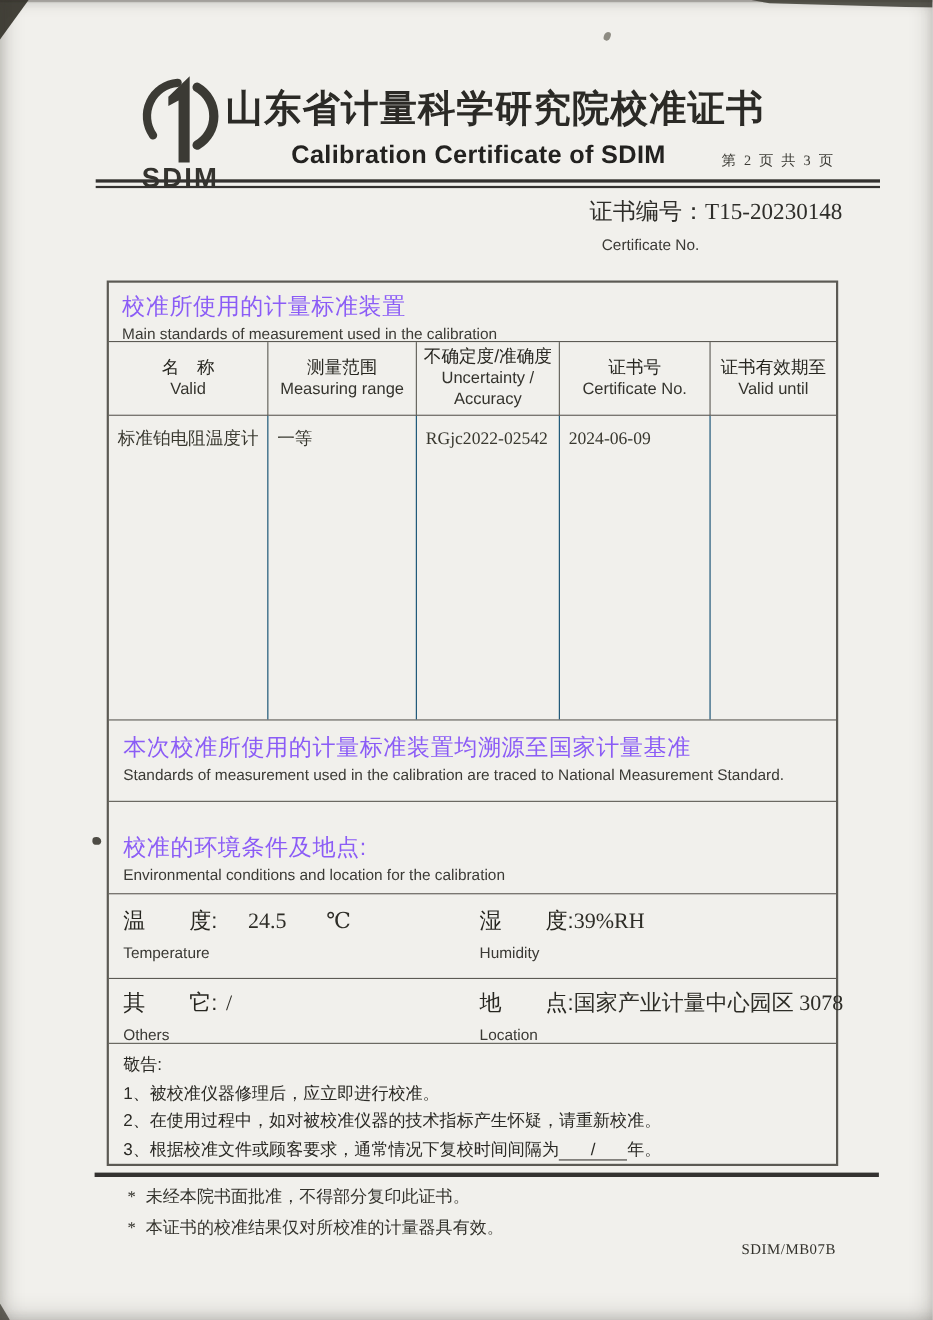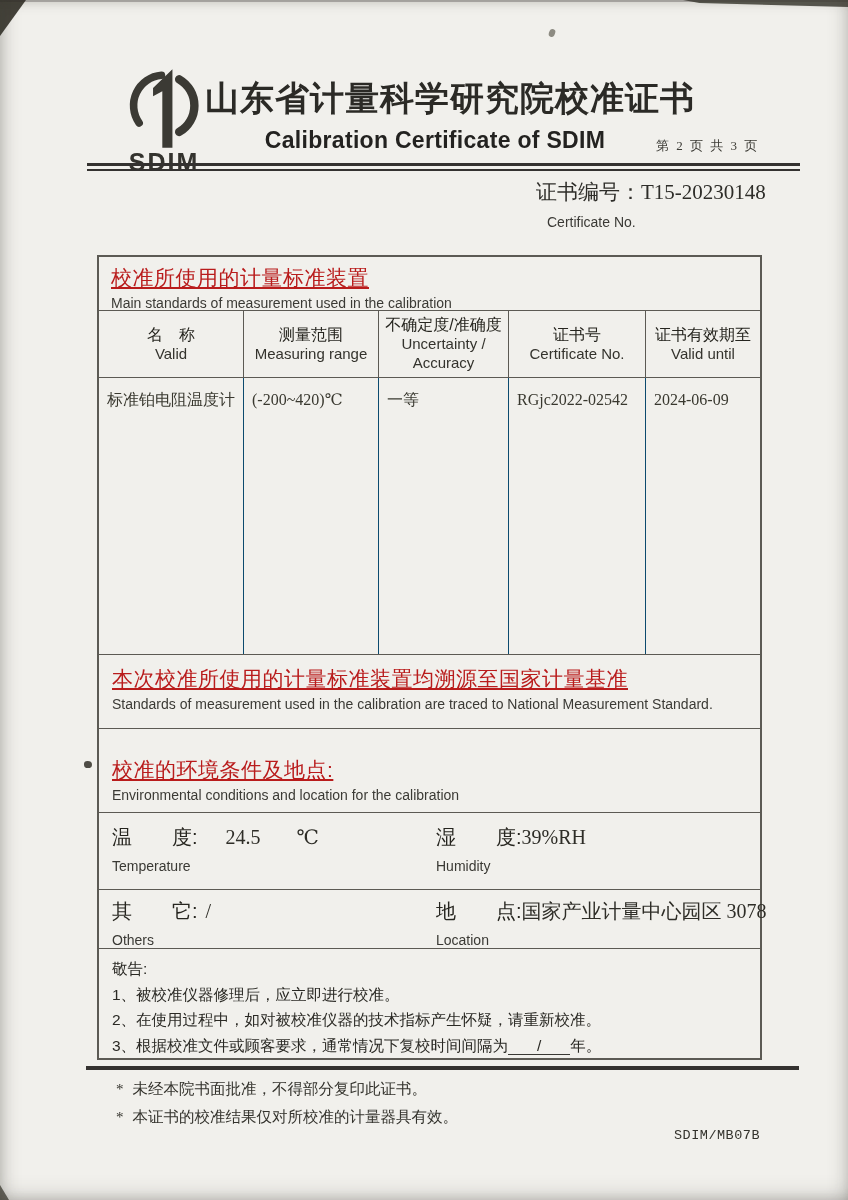--- a/index.html
+++ b/index.html
@@ -54,21 +54,21 @@
     font-family:"Liberation Serif","DejaVu Serif",serif;
     font-size:21px; color:#2e2d29; white-space:nowrap; }
   .cert-sub { position:absolute; left:547px; top:214px; font-size:14px; color:#3a3935; }
 
   
   .main-box { position:absolute; left:97px; top:255px; width:665px;
     border:2px solid #5c5a54; background:transparent; }
   .row { border-bottom:1px solid #5c5a54; position:relative; }
 
   .row-standards-title { height:54px; padding:7px 12px 0; }
-  .sec-cn { font-size:21px; letter-spacing:.5px; color:#b91c1c;text-decoration:underline; }
+  .sec-cn { font-size:21px; letter-spacing:.5px; color:#8b5cf6; }
   .sec-en { font-size:14px; margin-top:3px; color:#3b3a35; }
 
   .std-table { display:grid; grid-template-columns:145px 135px 130px 137px 1fr;
     border-bottom:1px solid #5c5a54; }
   .th { height:67px; border-right:1px solid #5c5a54; border-bottom:1px solid #5c5a54;
     display:flex; flex-direction:column; align-items:center; justify-content:center;
     text-align:center; padding:2px 5px; line-height:1.25; }
   .th:nth-child(5) { border-right:none; }
   .th-cn { font-size:16px; color:#26251f; }
   .th-en { font-size:15px; color:#34332d; }
@@ -98,21 +98,21 @@
 
   
   .thick-rule { position:absolute; left:86px; top:1066px; width:713px; height:3.5px;
     background:#343230; }
   .footnotes { position:absolute; left:116px; top:1075px; }
   .foot-note { display:flex; gap:9px; align-items:baseline;
     font-family:"Liberation Serif","DejaVu Serif",serif;
     font-size:15.5px; line-height:27px; color:#33322c; }
   .foot-bullet { font-size:15px; }
   .foot-code { position:absolute; left:674px; top:1128px;
-    font-family:Liberation Mono, monospace;
+    font-family:Liberation Serif, serif;
     font-size:13.5px; letter-spacing:.5px; color:#33322c; }
 </style>
 </head>
 <body>
 
 <div class="page">
 
   <div class="corner-tl"></div>
   <div class="top-edge"></div>
   <div class="top-right-sliver"></div>
@@ -163,21 +163,20 @@
       <div class="th">
         <div class="th-cn">证书号</div>
         <div class="th-en">Certificate No.</div>
       </div>
       <div class="th">
         <div class="th-cn">证书有效期至</div>
         <div class="th-en">Valid until</div>
       </div>
 
       <div class="td">标准铂电阻温度计</div>
-      <div class="td">(-200~420)℃</div>
       <div class="td">一等</div>
       <div class="td">RGjc2022-02542</div>
       <div class="td">2024-06-09</div>
     </div>
 
     <div class="row row-trace">
       <div class="sec-cn">本次校准所使用的计量标准装置均溯源至国家计量基准</div>
       <div class="sec-en">Standards of measurement used in the calibration are traced to National Measurement Standard.</div>
     </div>
 

